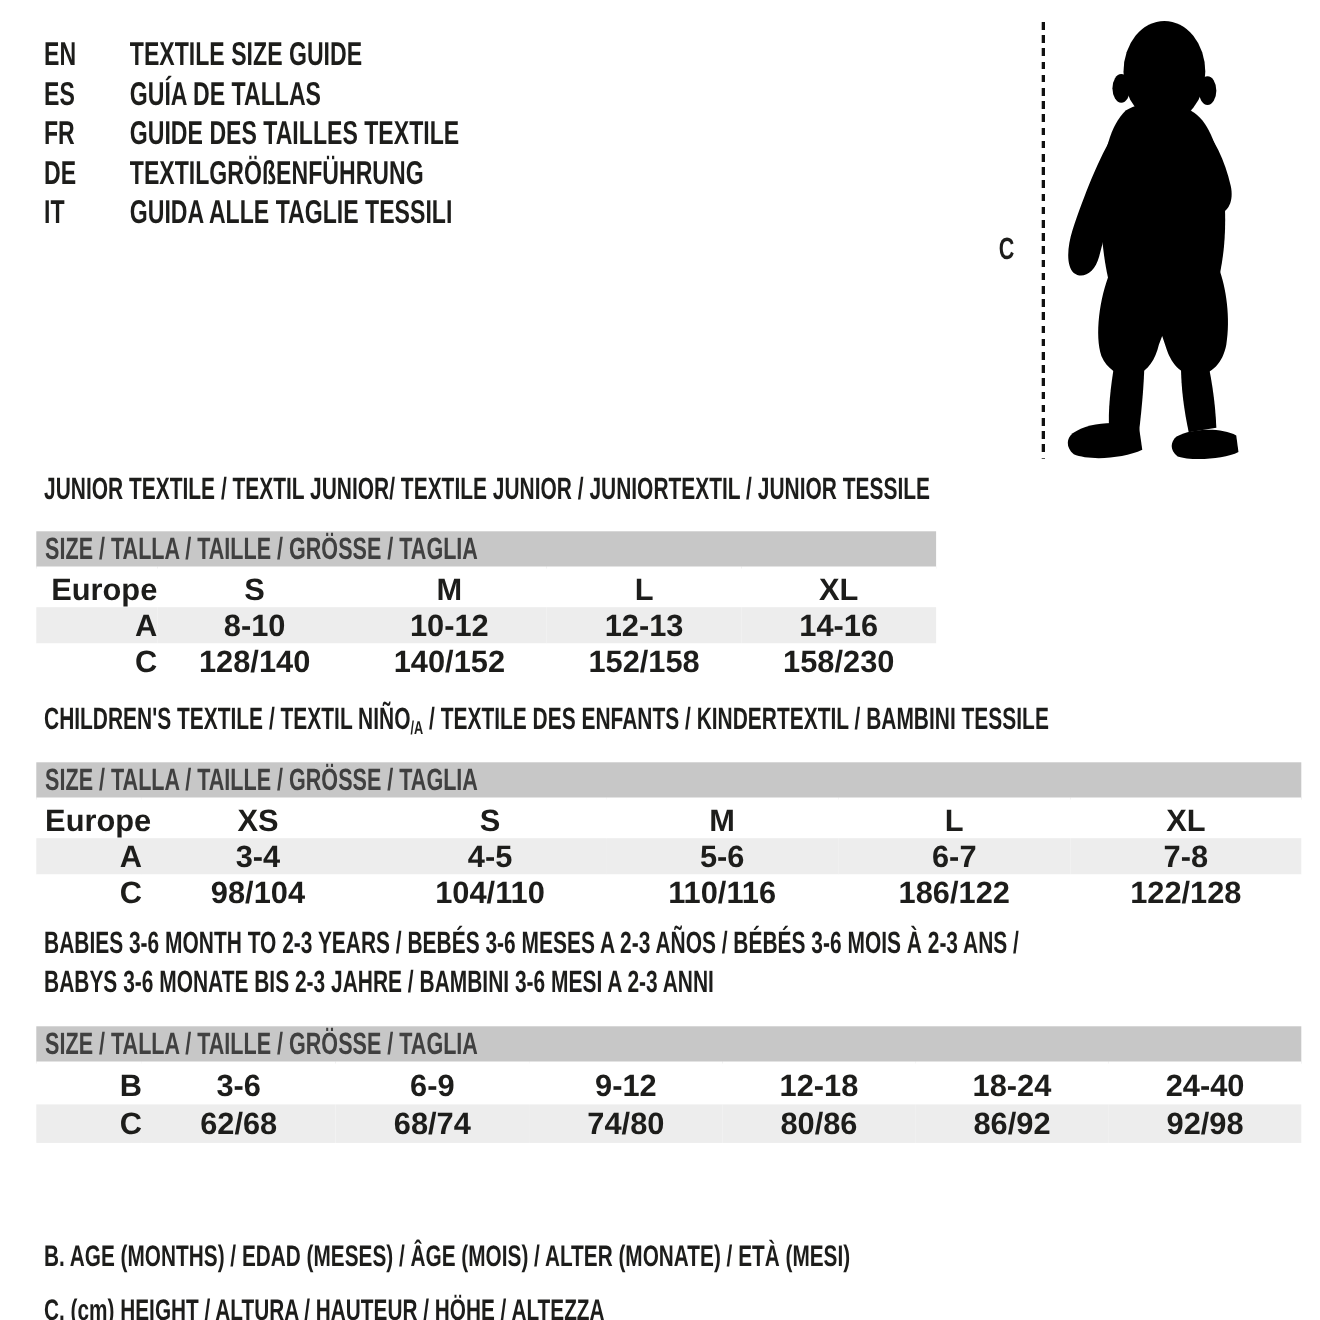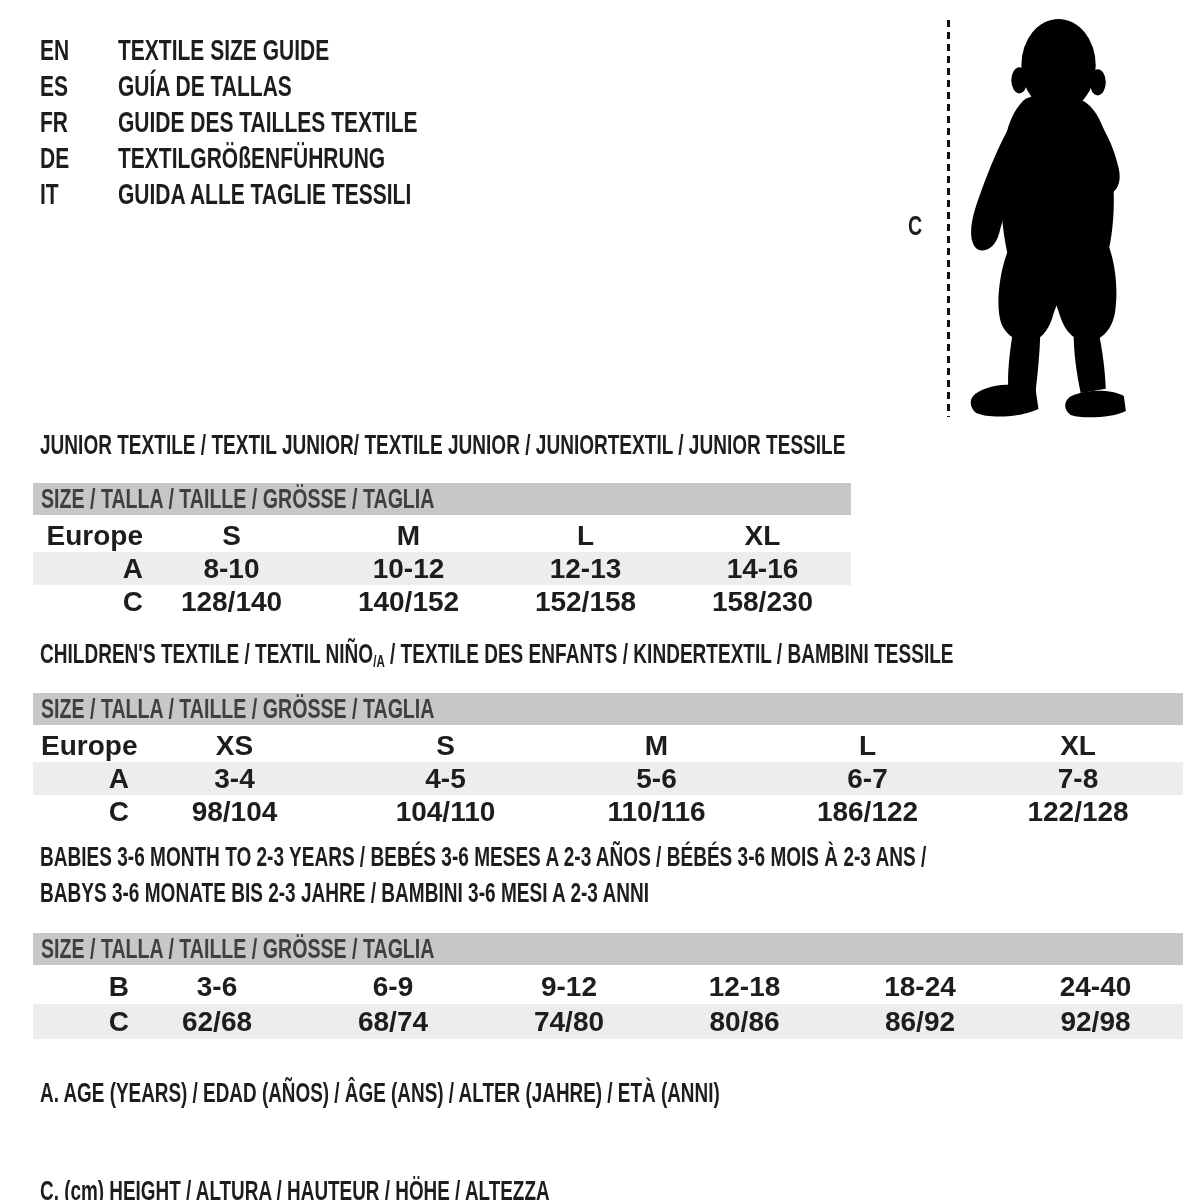--- a/index.html
+++ b/index.html
@@ -217,20 +217,20 @@
         <td>68/74</td>
         <td>74/80</td>
         <td>80/86</td>
         <td>86/92</td>
         <td>92/98</td>
       </tr>
     </tbody>
       </table>
   </div>
 
-  <div class="legend-line" style="top:1080px;">
-    <span class="cond">A. AGE (YEARS) / EDAD (AÑOS) / ÂGE (ANS) / ALTER (JAHRE) / ETÀ (ANNI)</span>
+  <div class="legend-line" style="top:1129px;">
+    <span class="cond">B. AGE (MONTHS) / EDAD (MESES) / ÂGE (MOIS) / ALTER (MONATE) / ETÀ (MESI)</span>
   </div>
   <div class="legend-line" style="top:1178px;">
     <span class="cond">C. (cm) HEIGHT / ALTURA / HAUTEUR / HÖHE / ALTEZZA</span>
   </div>
 
 </div>
 
 </body></html>

